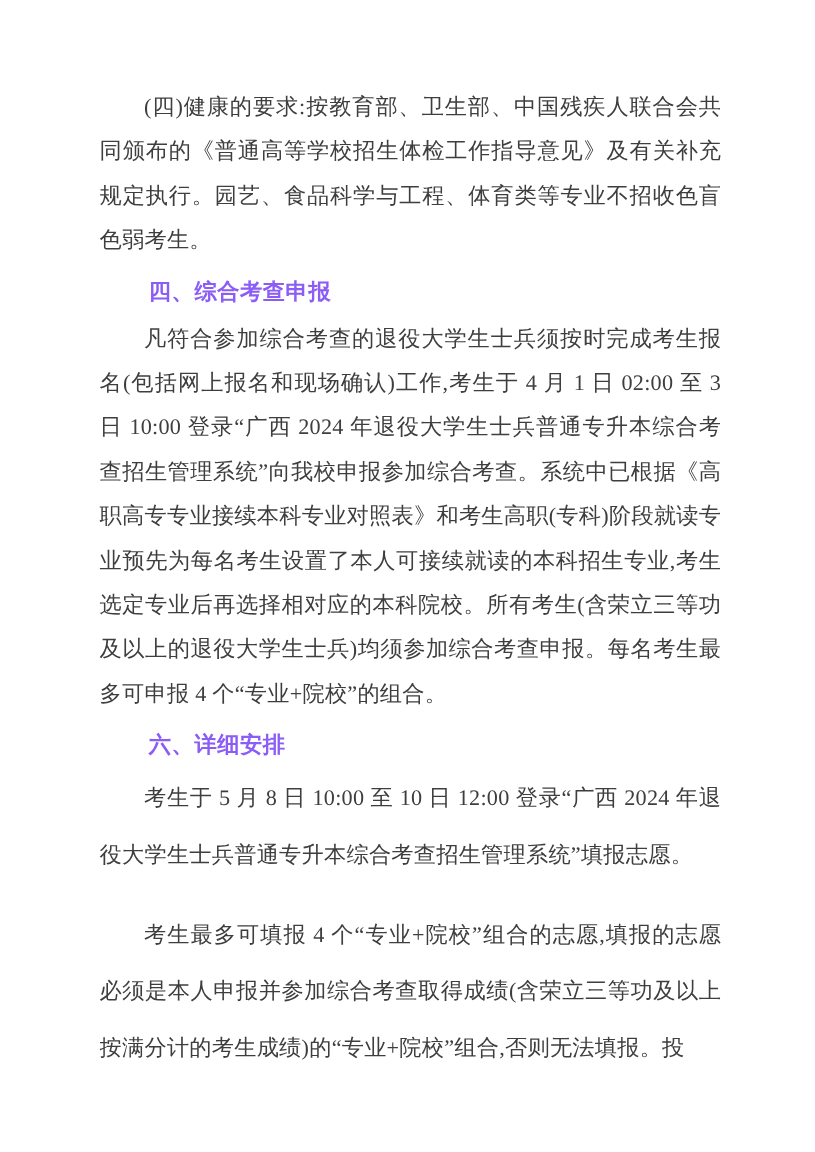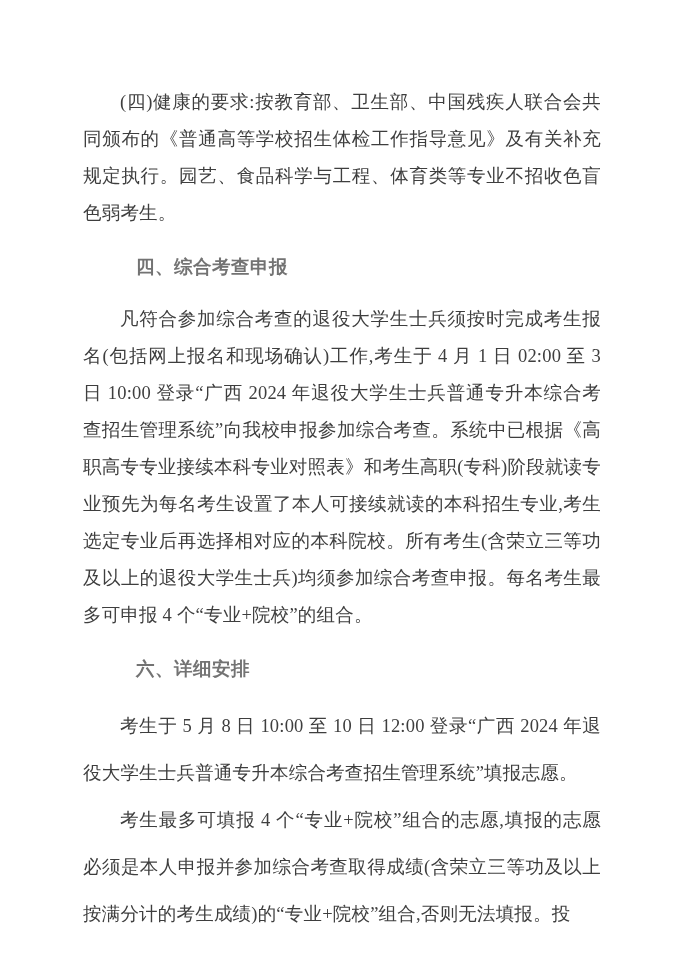--- a/index.html
+++ b/index.html
@@ -10,51 +10,51 @@
   .page {
     position: relative;
     width: 679px;
     height: 960px;
     background: #ffffff;
     overflow: hidden;
   }
   .doc {
     position: absolute;
     left: 83px;
-    top: 84px;
+    top: 72px;
     width: 518px;
     color: #3e3e3e;
     font-family: "Liberation Serif", "DejaVu Serif", serif;
     font-size: 18.5px;
     text-align: justify;
   }
   .doc p {
     margin: 0;
     padding: 0;
     line-height: 37px;
     text-indent: 2em;
     letter-spacing: 0.2px;
   }
   .doc h3 {
-    margin: 16px;
+    margin: 4px;
     padding: 0;
     line-height: 37px;
     text-indent: 2em;
     font-size: 18.5px;
     font-weight: bold;
-    color: #737373;
+    color: #8b5cf6;
     font-family: "Liberation Sans", "DejaVu Sans", sans-serif;
     letter-spacing: 0.5px;
     text-align: left;
   }
   .doc p.tight {
     line-height: 47px;
   }
   .doc p.para-gap {
-    margin-top: 0;
+    margin-top: 20px;
   }
 </style>
 </head>
 <body>
 
 <div class="page">
   <div class="doc">
 
     <p>(四)健康的要求:按教育部、卫生部、中国残疾人联合会共同颁布的《普通高等学校招生体检工作指导意见》及有关补充规定执行。园艺、食品科学与工程、体育类等专业不招收色盲色弱考生。</p>
 

